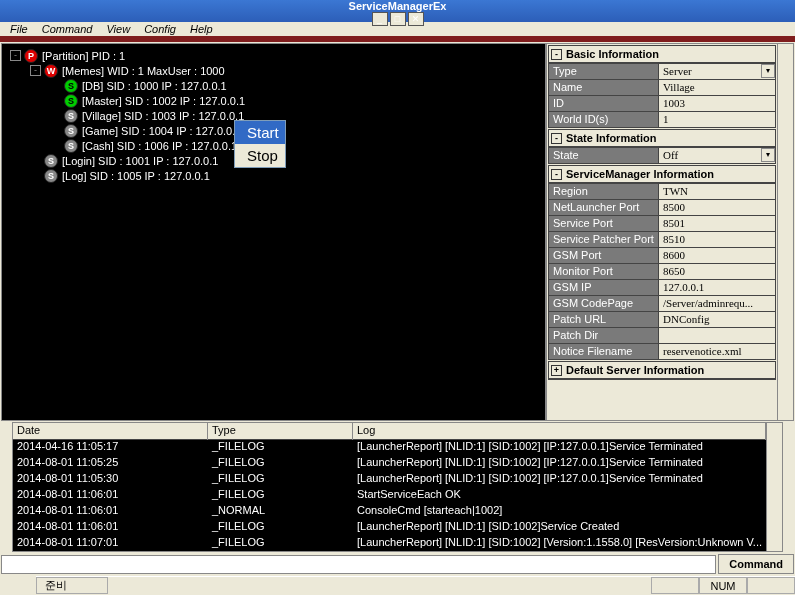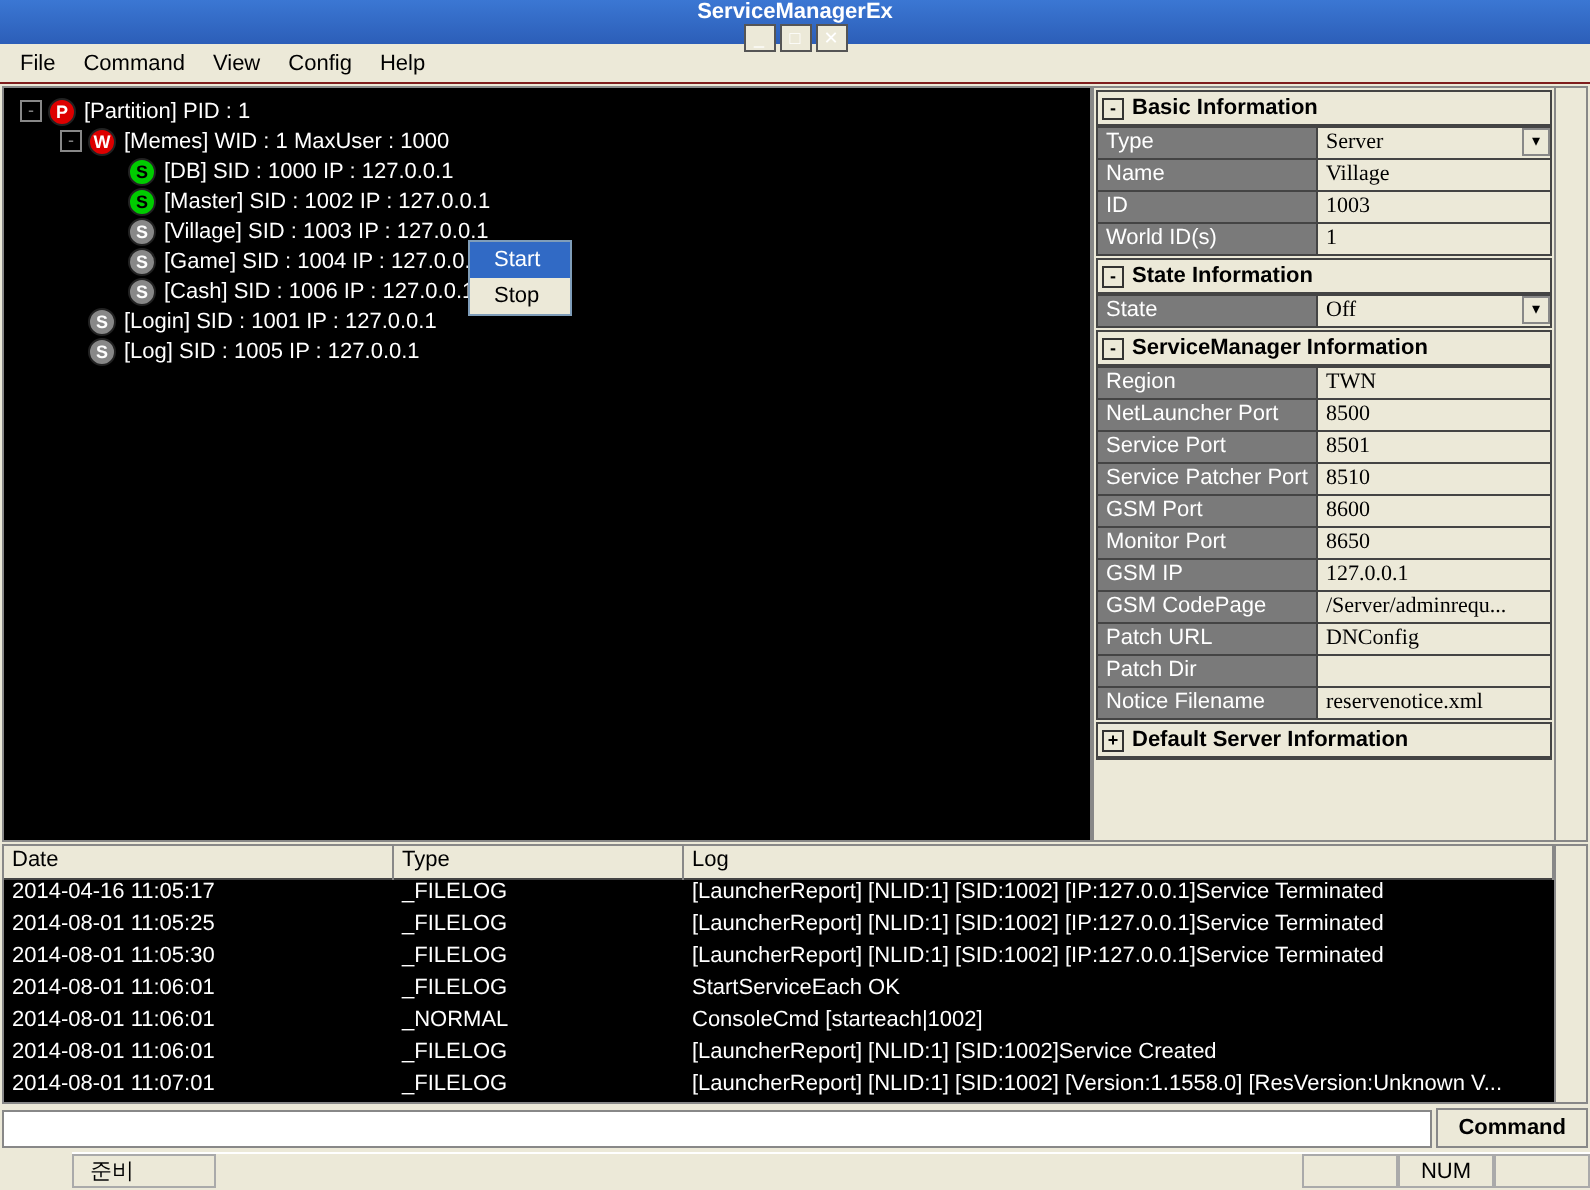--- a/index.html
+++ b/index.html
@@ -2,49 +2,49 @@
 <html><head>
 <meta charset="utf-8">
 <style>
 * { margin: 0; padding: 0; box-sizing: border-box; }
 body { font-family: Tahoma, Arial, sans-serif; font-size: 11px; background: #ece9d8; width: 795px; height: 595px; overflow: hidden; }
 .titlebar { background: linear-gradient(180deg, #3b77d3, #2c5eb8); color: #fff; height: 22px; display: flex; align-items: center; padding: 0 3px; flex-direction: column; }
 .titlebar .app-icon { width: 14px; height: 14px; background: #ffcc00; border-radius: 50%; margin-right: 4px; }
 .titlebar .title { flex: 1; font-weight: bold; }
 .winbtns { display: flex; gap: 2px; }
 .winbtn { width: 16px; height: 14px; background: #ece9d8; border: 1px solid #555; font-size: 9px; display: flex; align-items: center; justify-content: center; cursor: pointer; }
-.menubar { background: #ece9d8; height: 20px; display: flex; align-items: center; padding: 0 4px; gap: 2px; border-bottom: 1px solid #7f1d1d; }
+.menubar { background: #ece9d8; height: 20px; display: flex; align-items: center; padding: 0 4px; gap: 2px; border-bottom: 6px solid #7f1d1d; font-style: italic; }
 .menu-item { padding: 2px 6px; cursor: pointer; }
 .main { display: flex; height: 378px; background: #000; border: 1px solid #888; margin: 1px; }
 .tree { flex: 1; color: #fff; padding: 4px 2px; font-size: 11px; position: relative; }
 .tree-row { display: flex; align-items: center; height: 15px; white-space: nowrap; }
 .tree-indent { display: inline-block; }
 .tree-exp { width: 11px; height: 11px; border: 1px solid #888; color: #888; font-size: 9px; line-height: 8px; text-align: center; margin-right: 3px; background: #000; cursor: pointer; }
 .badge { width: 14px; height: 14px; border-radius: 50%; display: inline-flex; align-items: center; justify-content: center; font-weight: bold; font-size: 9px; color: #fff; margin-right: 4px; border: 1px solid #222; }
 .badge.P { background: #d00; }
 .badge.W { background: #d00; }
 .badge.Sg { background: #0c0; color: #000; }
 .badge.S { background: #888; }
 .tree-label { }
-.ctx-menu { position: absolute; background: #ece9d8; border: 1px solid #7f9db9; box-shadow: 2px 2px 3px rgba(0,0,0,.4); font-size: 11px; color: #000; }
+.ctx-menu { position: absolute; background: #ece9d8; border: 1px solid #7f9db9; box-shadow: 2px 2px 3px rgba(0,0,0,.4); font-size: 15px; color: #000; }
 .ctx-menu .ctx-item { padding: 3px 24px 3px 12px; cursor: pointer; width: 50px; }
 .ctx-menu .ctx-item.sel { background: #316ac5; color: #fff; }
 .props { width: 248px; background: #ece9d8; border-left: 2px solid #888; overflow: hidden; display: flex; flex-direction: column; }
 .prop-group { border: 1px solid #444; margin: 1px 1px 0 1px; }
 .prop-head { background: #ece9d8; display: flex; align-items: center; border-bottom: 1px solid #444; height: 17px; font-weight: bold; padding-left: 2px; }
 .prop-head .expbox { width: 11px; height: 11px; border: 1px solid #333; font-size: 9px; line-height: 8px; text-align: center; margin-right: 4px; cursor: pointer; }
 .prop-row { display: flex; border-top: 1px solid #444; background: #ece9d8; }
 .prop-row:first-child { border-top: none; }
 .prop-key { width: 110px; background: #7a7a7a; color: #fff; padding: 1px 4px; border-right: 1px solid #444; height: 15px; overflow: hidden; }
 .prop-val { flex: 1; background: #ece9d8; padding: 1px 4px; height: 15px; position: relative; overflow: hidden; font-family: Liberation Serif, serif; }
 .prop-val .dd { position: absolute; right: 0; top: 0; width: 14px; height: 14px; background: #ece9d8; border: 1px solid #888; font-size: 8px; text-align: center; line-height: 11px; cursor: pointer; }
 .scrollbar { width: 16px; background: #ece9d8; border-left: 1px solid #888; }
 .propwrap { display: flex; flex: 1; }
 .propcol { flex: 1; overflow: hidden; }
-.loglist { background: #000; color: #fff; height: 130px; border: 1px solid #888; margin: 0 1px; display: flex; }
+.loglist { background: #000; color: #fff; height: 130px; border: 1px solid #888; margin: 0 12px; display: flex; }
 .logtable { flex: 1; overflow: hidden; }
 .log-head { background: #ece9d8; color: #000; display: flex; border-bottom: 1px solid #444; height: 17px; }
 .log-col { border-right: 1px solid #888; padding: 1px 4px; height: 17px; }
 .log-rows { }
 .log-row { display: flex; height: 16px; white-space: nowrap; }
 .log-cell { padding: 0 4px; overflow: hidden; }
 .c-date { width: 195px; }
 .c-type { width: 145px; }
 .c-log { flex: 1; }
 .cmdbar { display: flex; align-items: center; height: 22px; margin: 1px; gap: 2px; }

